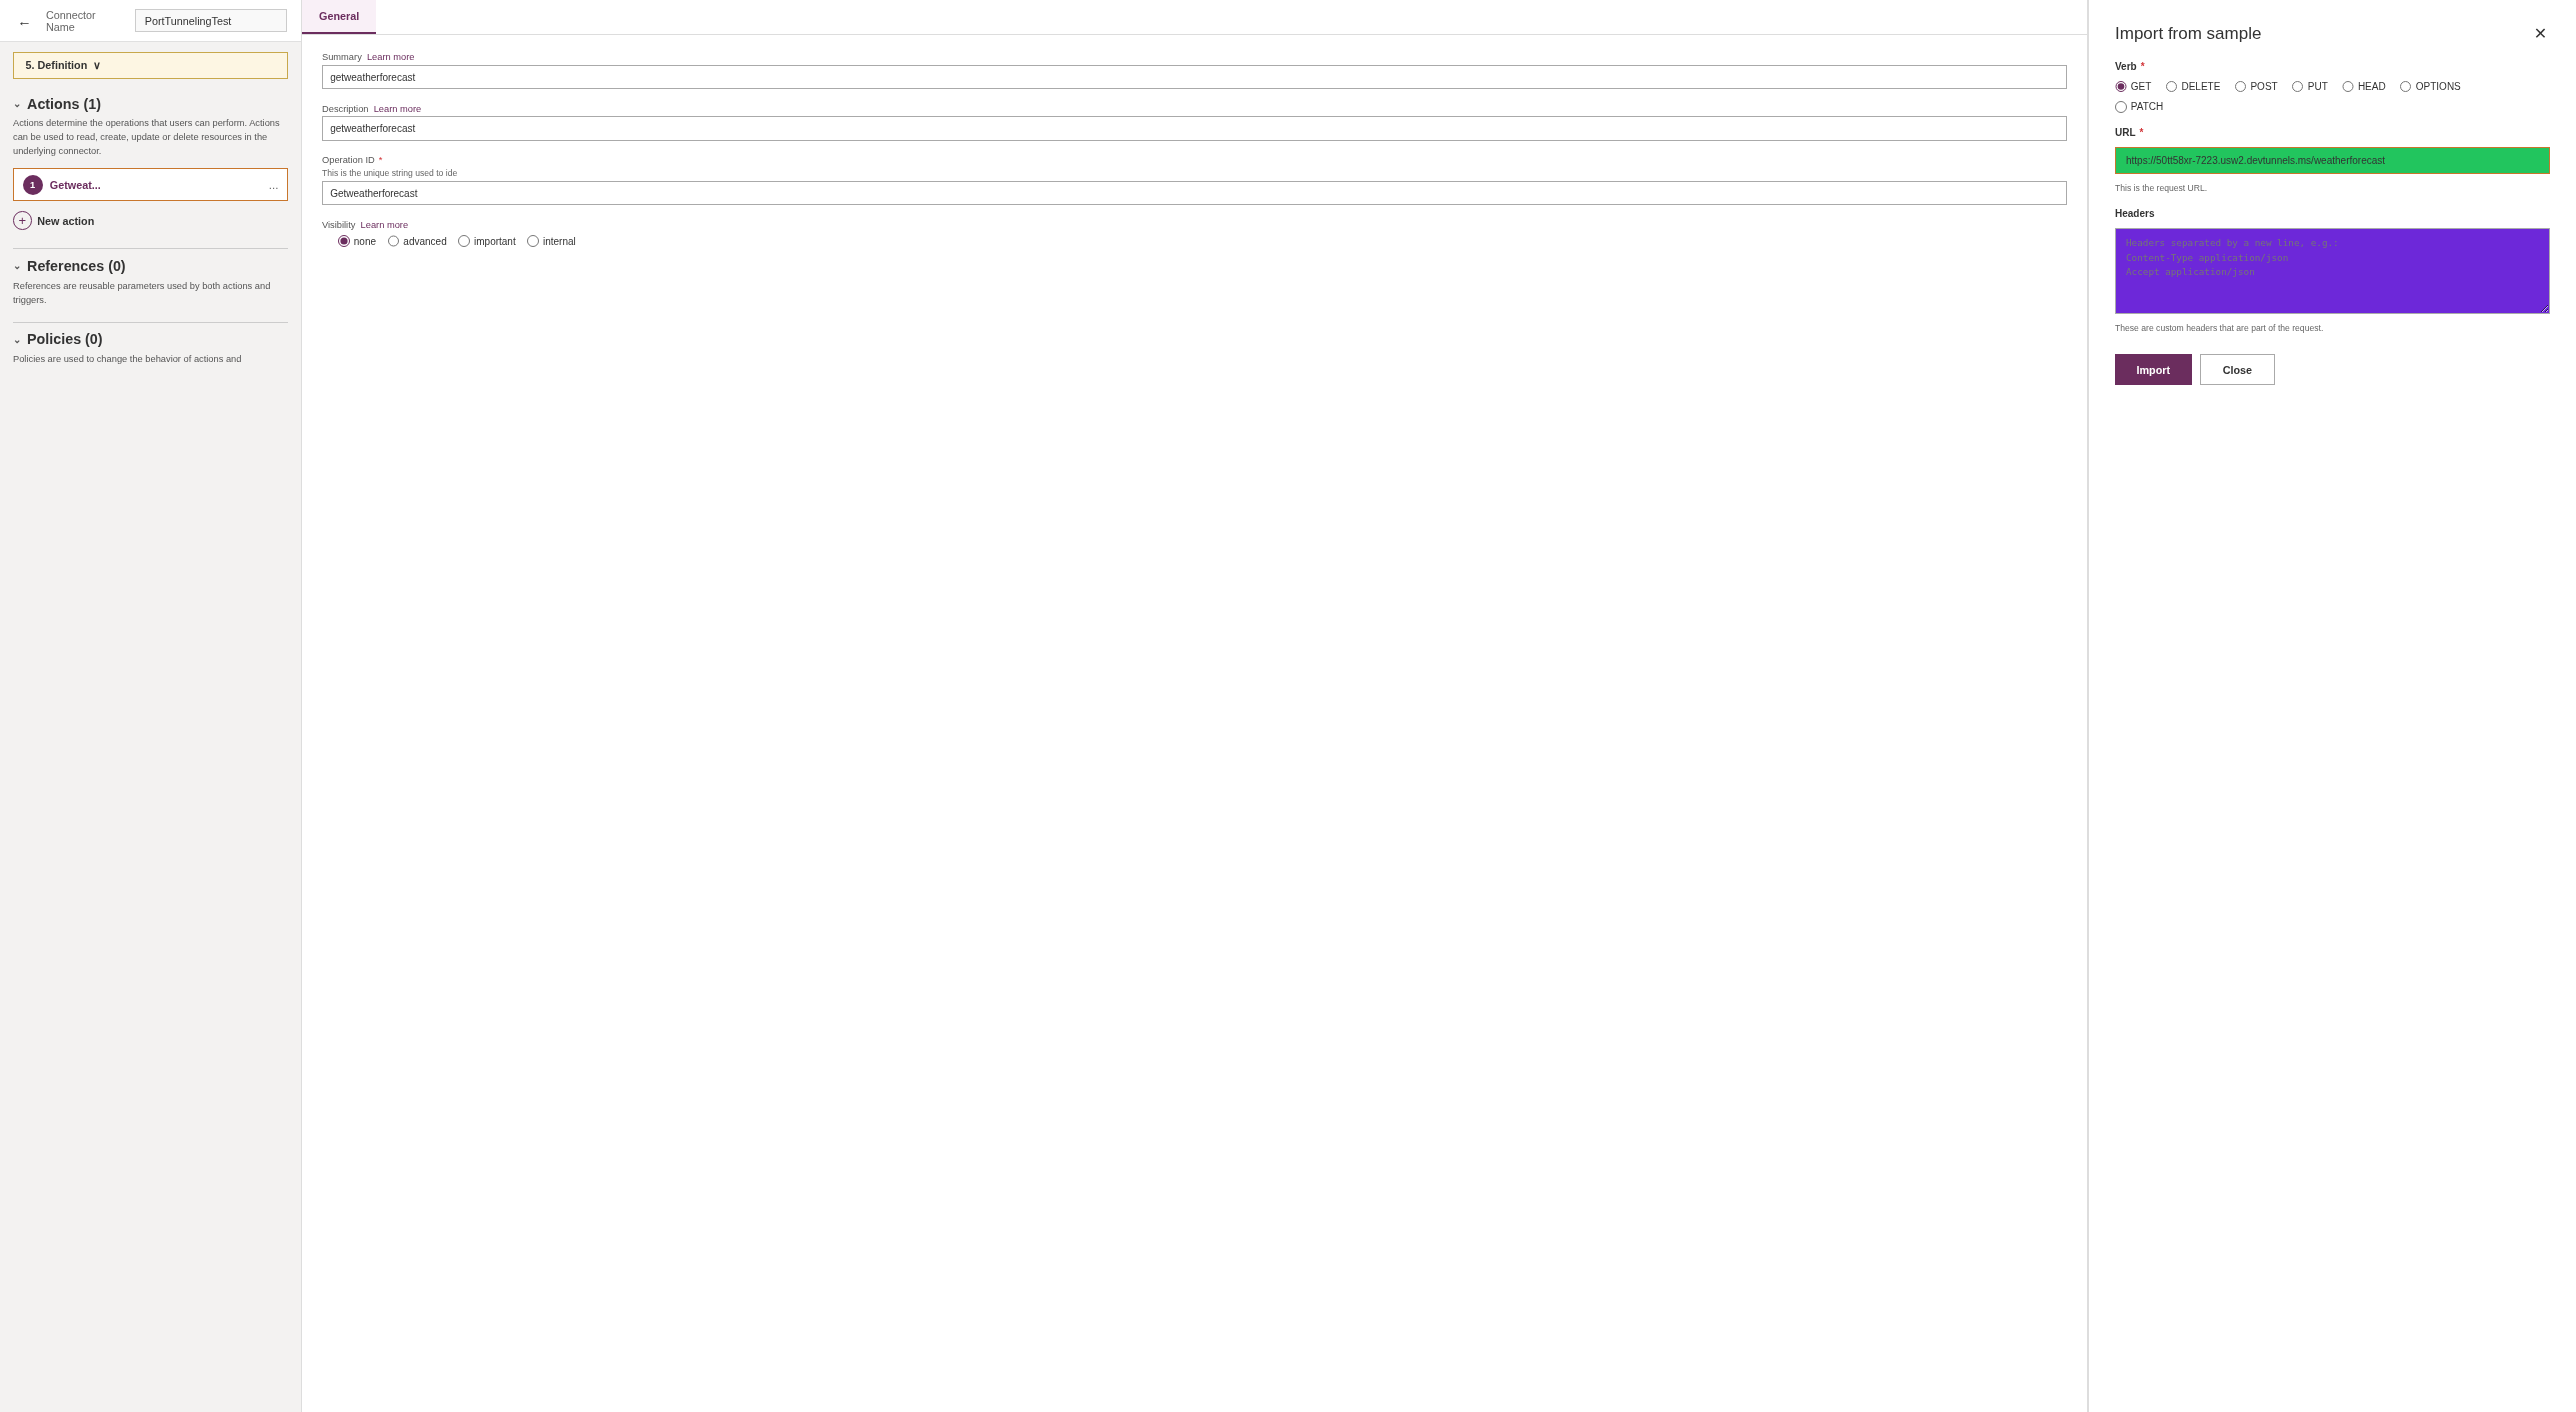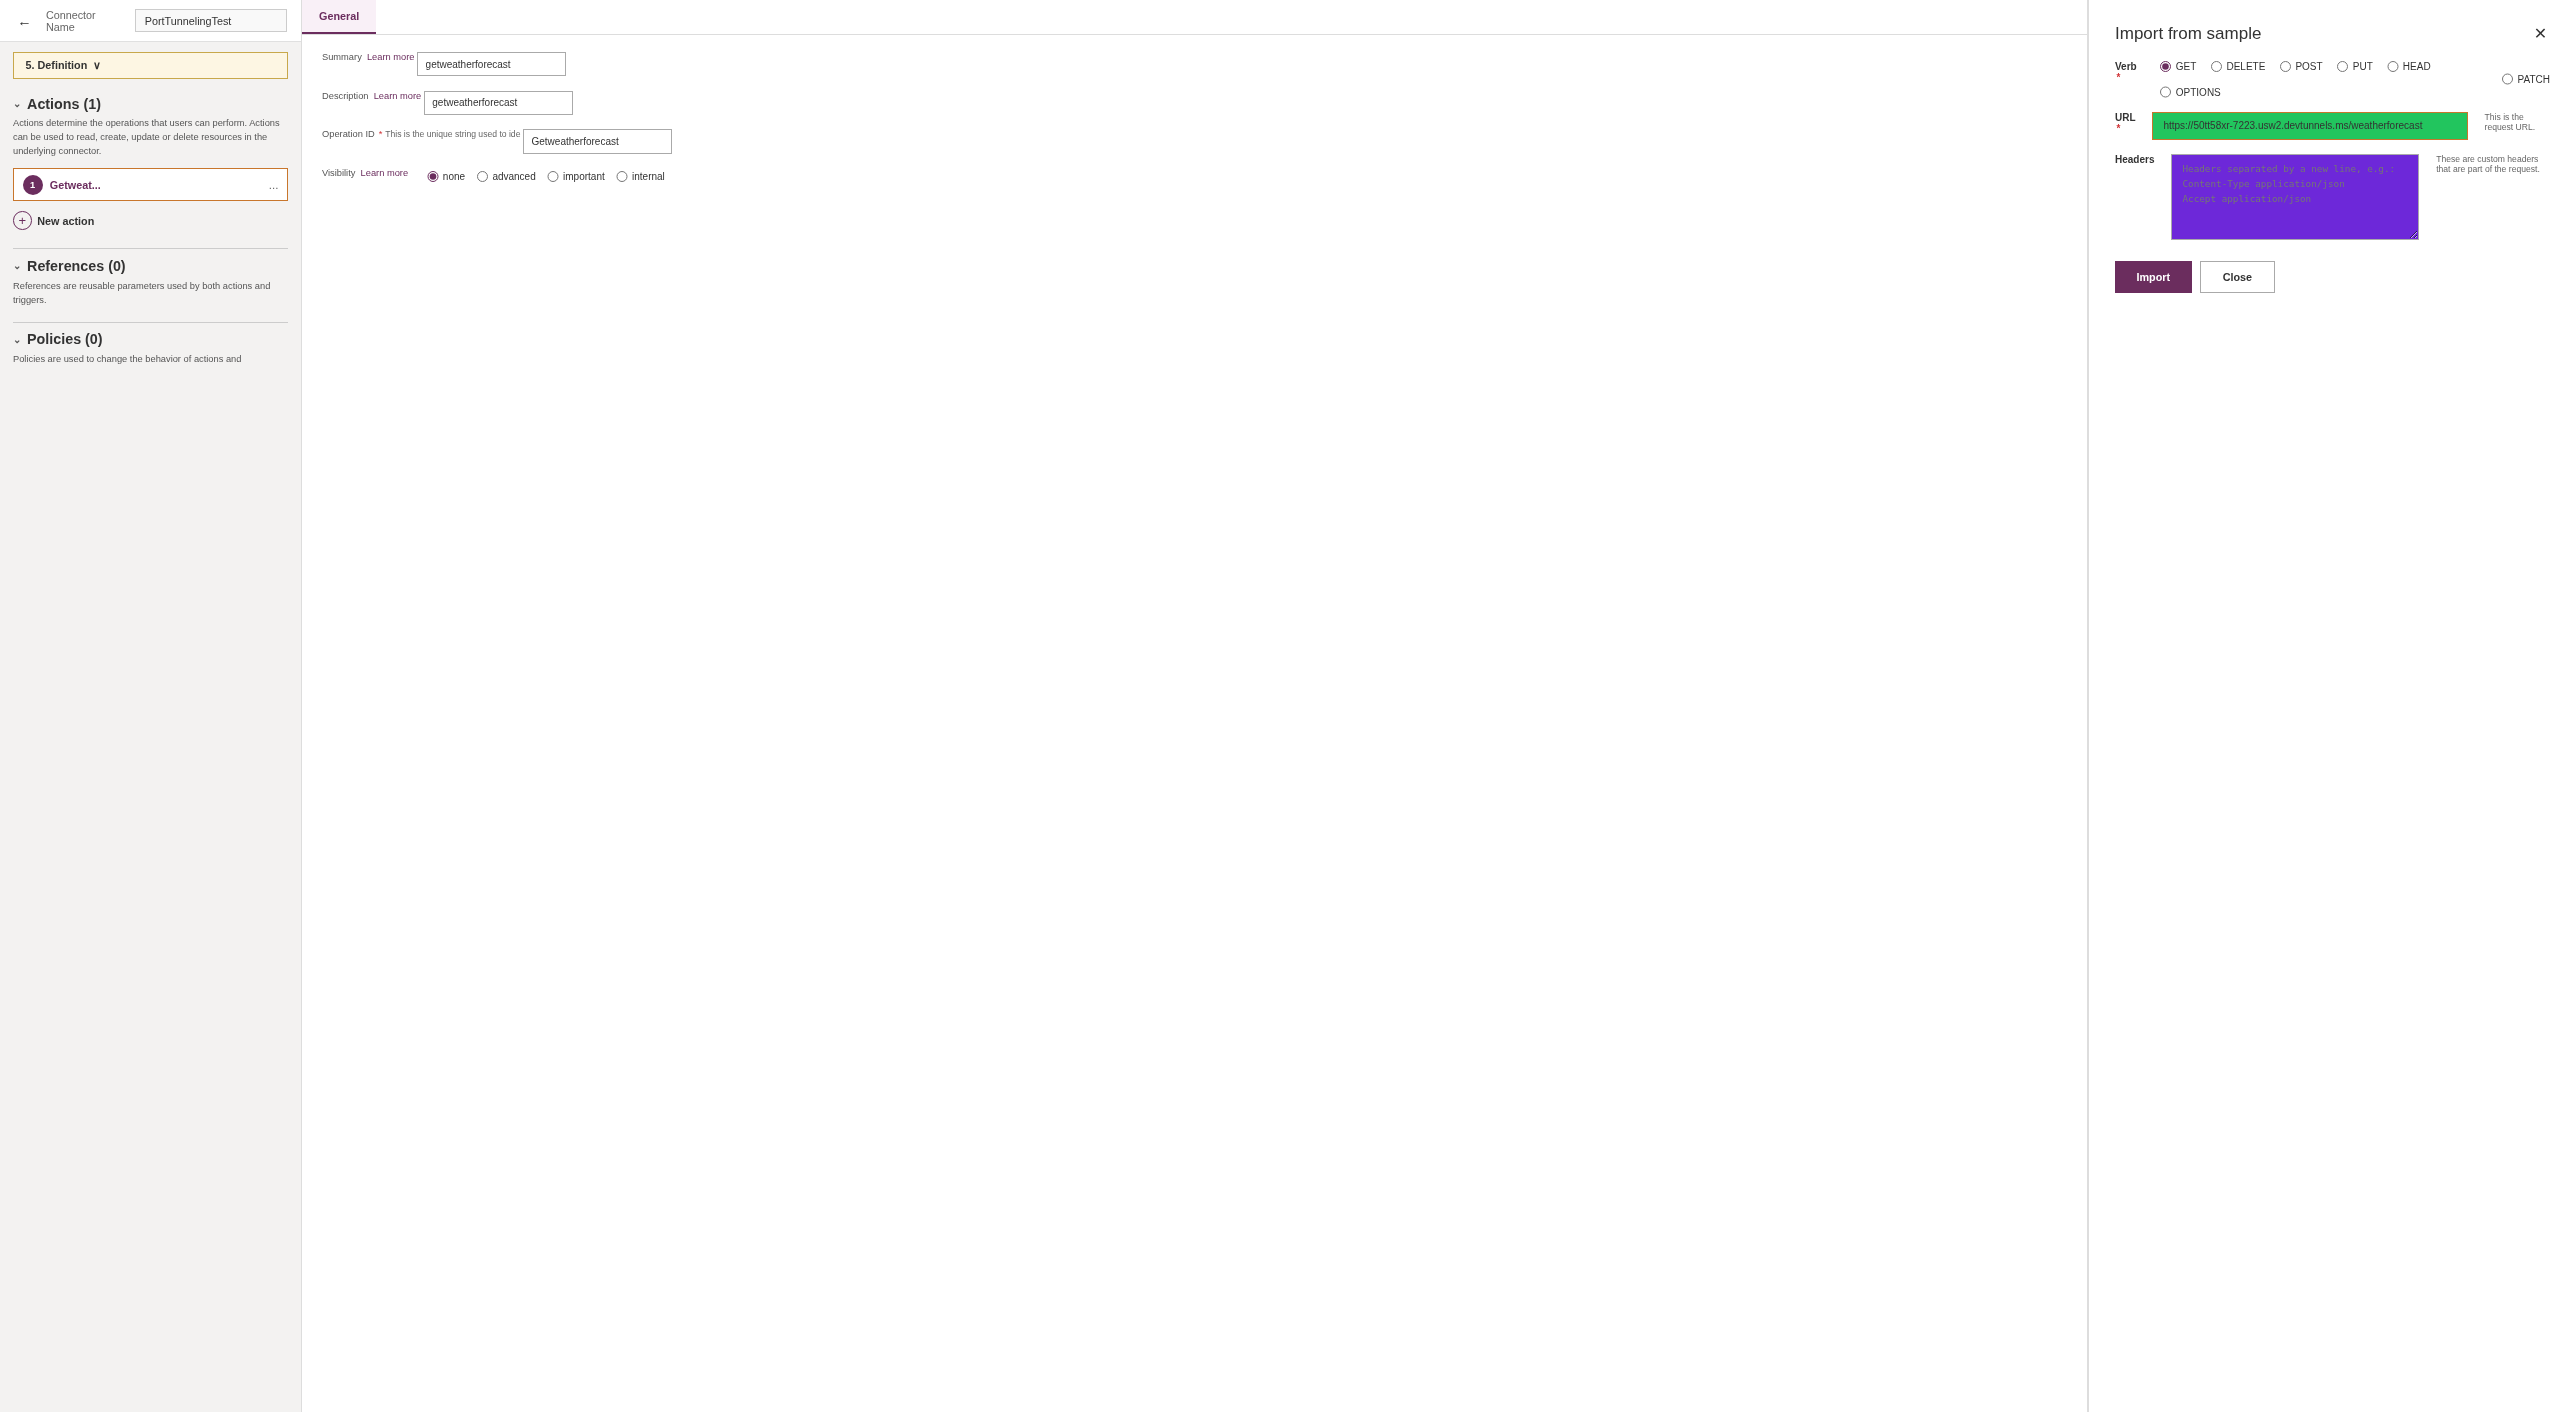--- a/index.html
+++ b/index.html
@@ -193,21 +193,21 @@
 
     .middle-content {
       padding: 17px 20px;
       display: flex;
       flex-direction: column;
       gap: 14.3px;
     }
 
     .field-group {
       display: flex;
-      flex-direction: row;
+      flex-direction: column;
       gap: 2.9px;
     }
 
     .field-label {
       font-size: 9.3px;
       color: #555;
     }
 
     .field-label a {
       color: #6b2d5e;
@@ -281,21 +281,22 @@
       background: none;
       border: none;
       font-size: 16px;
       color: #333;
       cursor: pointer;
       padding: 2.9px;
     }
 
     .field-row {
       display: flex;
-      gap: 17px;
+      flex-direction: column;
+      gap: 9px;
     }
 
     .field-row-label {
       font-size: 10px;
       font-weight: 600;
       color: #333;
     }
 
     .required-star {
       color: #d13438;

